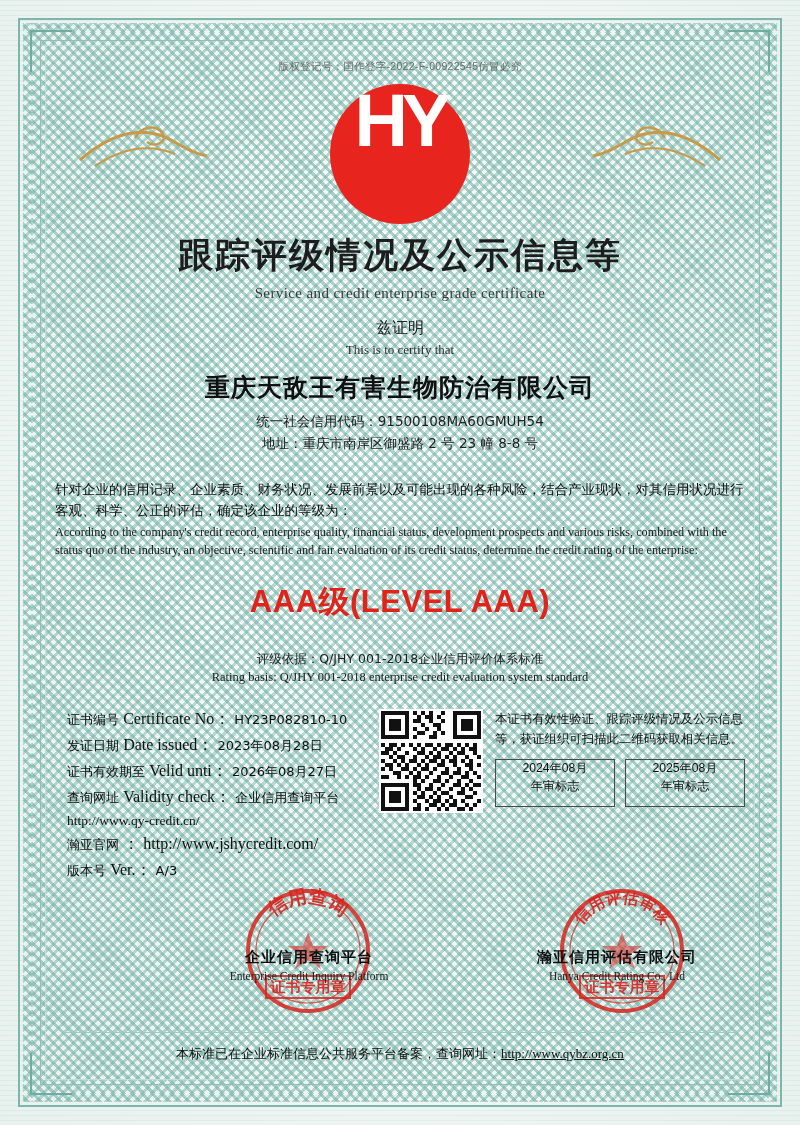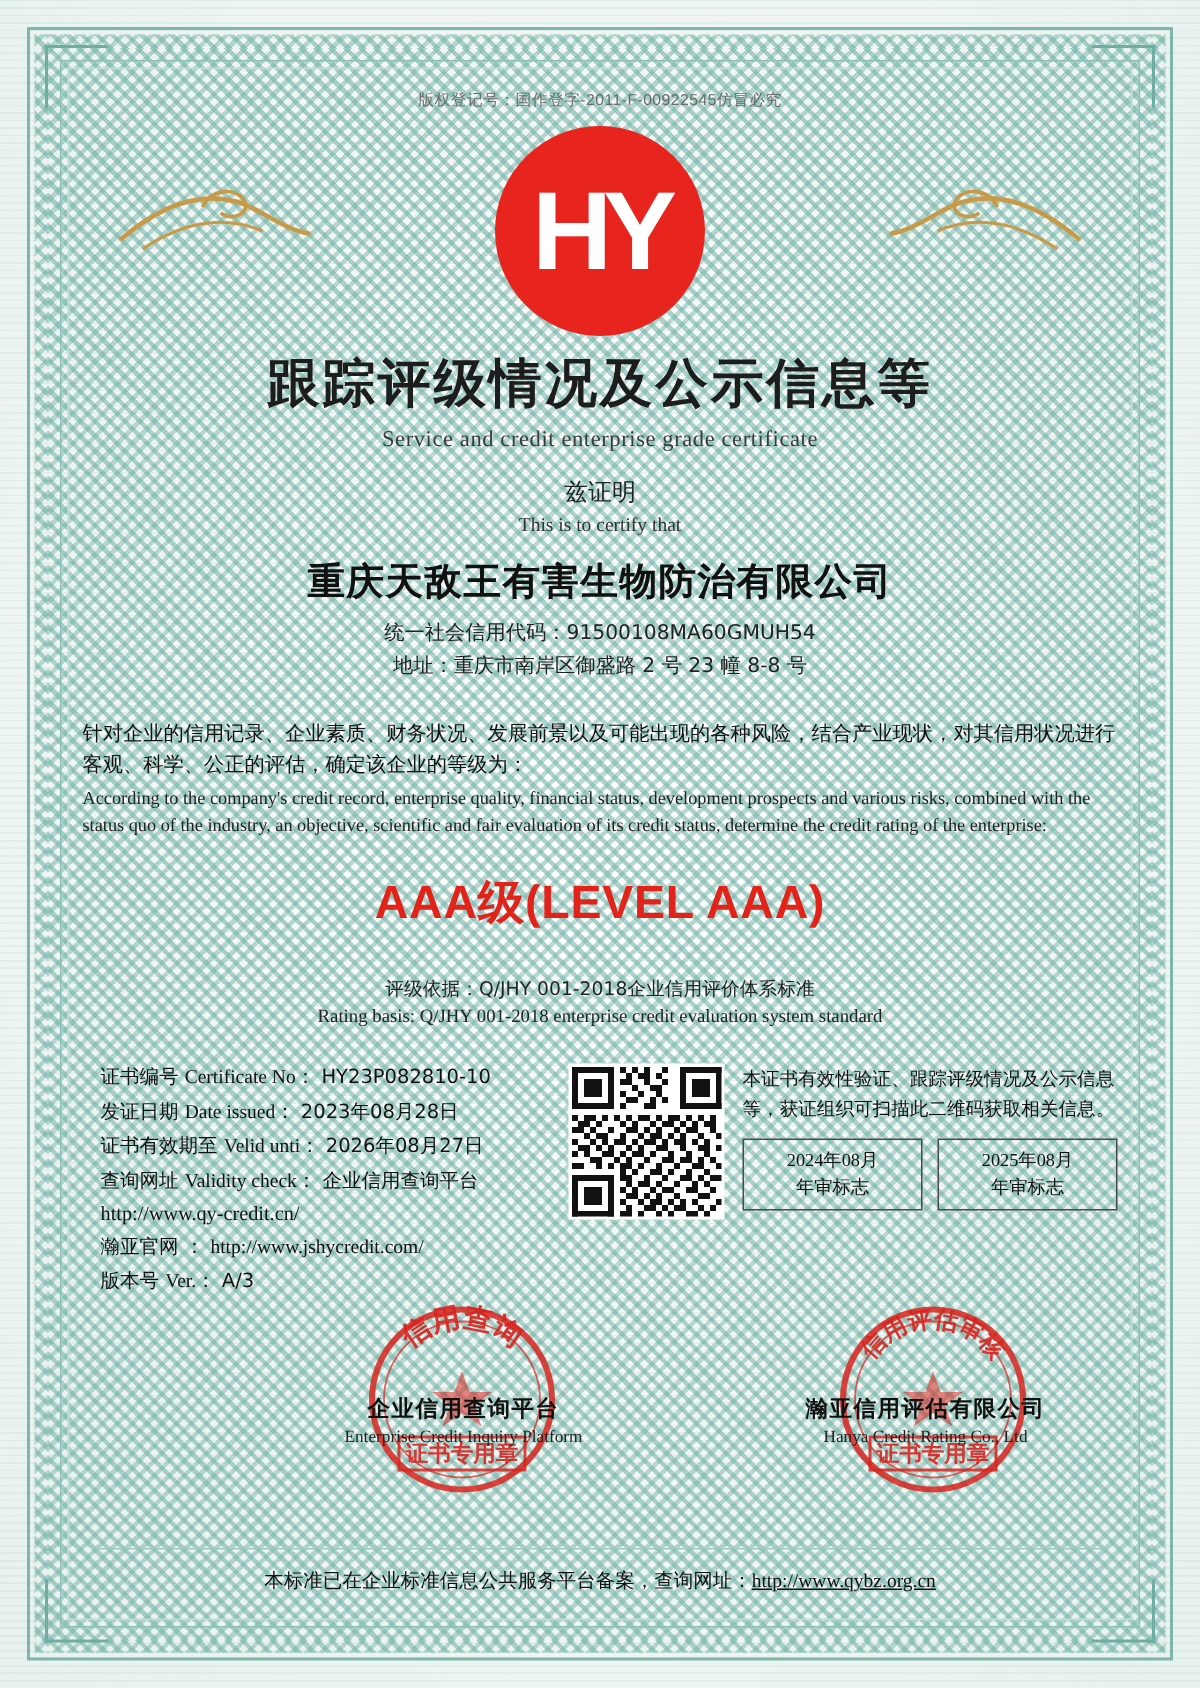--- a/index.html
+++ b/index.html
@@ -62,21 +62,21 @@
   .copyright{
     font-size:10.5px;color:#6b6b6b;letter-spacing:0.3px;
     margin-top:8px;
   }
   
   .logo-wrap{position:relative;height:150px;margin-top:2px;}
   .logo-circle{
     position:absolute;left:50%;top:8px;transform:translateX(-50%);
     width:140px;height:140px;border-radius:50%;
     background:#e8241f;
-    display:flex;align-items:center;justify-content:center;
+    display:flex;align-items:flex-start;justify-content:center;
   }
   .logo-mark{
     color:#fff;font-size:74px;font-weight:bold;line-height:1;
     letter-spacing:-6px;
     font-family:"Liberation Sans", sans-serif;
   }
   .flourish{
     position:absolute;top:44px;width:210px;height:60px;
   }
   .flourish.left{left:20px;}
@@ -119,38 +119,38 @@
 
   .info-area{
     display:flex;margin-top:24px;text-align:left;
   }
   .info-left{width:385px;padding-left:12px;box-sizing:border-box;}
   .info-right{flex:1;display:flex;}
   .info-row{
     font-size:13px;color:#111;margin-bottom:5px;white-space:nowrap;
     font-family:"DejaVu Sans",sans-serif;
   }
-  .info-row .en{font-family:"Liberation Serif", serif;font-size:13px;}
+  .info-row .en{font-family:"Liberation Serif", serif;font-size:16px;}
   .url-row{font-size:13.5px;color:#111;margin-bottom:5px;font-family:"Liberation Serif", serif;}
 
   .qr{
     width:104px;height:104px;margin-right:12px;flex:none;
     background:#fff;padding:2px;box-sizing:border-box;
   }
   .qr svg{display:block;}
   .qr-note{
     font-size:12.4px;color:#111;line-height:1.6;text-align:left;
     font-family:"DejaVu Sans",sans-serif;
   }
   .stamps-boxes{display:flex;gap:10px;margin-top:10px;}
   .year-box{
     border:1px solid #4a4a4a;width:118px;height:46px;
-    display:flex;flex-direction:column;align-items:center;justify-content:center;
+    display:flex;flex-direction:column;align-items:center;justify-content:flex-start;
     font-size:12.2px;color:#111;line-height:1.45;
-    font-family:Liberation Serif, serif;
+    font-family:Liberation Sans, sans-serif;
   }
   .annual-note{
     text-align:right;font-size:12.4px;color:#111;line-height:1.6;margin-top:9px;
     font-family:"DejaVu Sans",sans-serif;
   }
   .right-col{width:100%;}
 
   .seals{
     position:relative;height:130px;margin-top:6px;
   }
@@ -191,21 +191,21 @@
   <div class="frame-outer"></div>
   <div class="frame-inner"></div>
   <div class="frame-inner2"></div>
   <div class="corner tl"></div>
   <div class="corner tr"></div>
   <div class="corner bl"></div>
   <div class="corner br"></div>
 
   <div class="content">
 
-    <div class="copyright">版权登记号：国作登字-2011-F-00922545仿冒必究</div>
+    <div class="copyright">版权登记号：国作登字-2022-F-00922545仿冒必究</div>
 
     <div class="logo-wrap">
       <svg class="flourish left" viewBox="0 0 210 60">
         <path d="M5 40 C 40 10, 70 6, 96 20 C 110 28, 120 34, 132 36" fill="none" stroke="#c79a4a" stroke-width="3"></path>
         <path d="M20 46 C 50 26, 76 24, 100 34" fill="none" stroke="#c79a4a" stroke-width="2"></path>
         <path d="M60 18 C 66 6, 82 4, 88 14 C 92 22, 80 28, 72 22" fill="none" stroke="#c79a4a" stroke-width="2.4"></path>
       </svg>
       <svg class="flourish right" viewBox="0 0 210 60">
         <path d="M205 40 C 170 10, 140 6, 114 20 C 100 28, 90 34, 78 36" fill="none" stroke="#c79a4a" stroke-width="3"></path>
         <path d="M190 46 C 160 26, 134 24, 110 34" fill="none" stroke="#c79a4a" stroke-width="2"></path>

